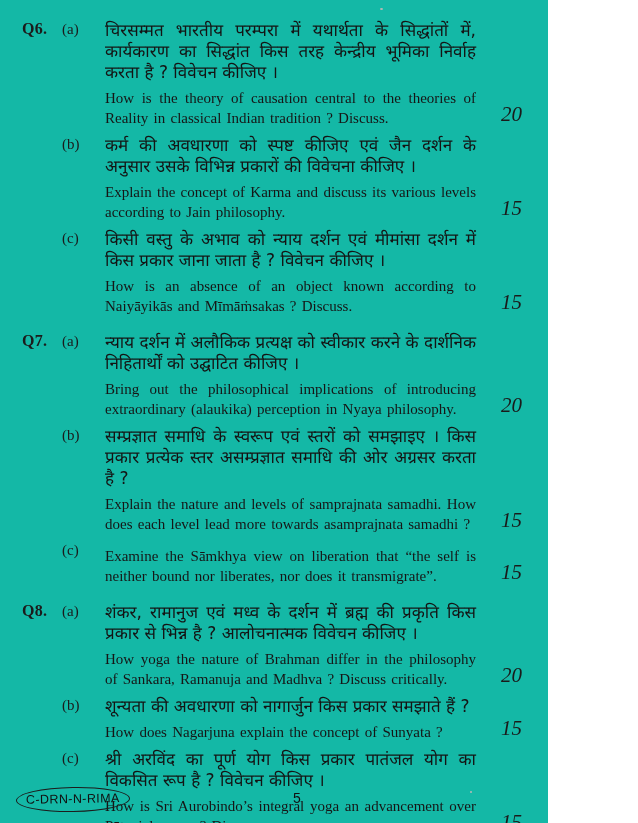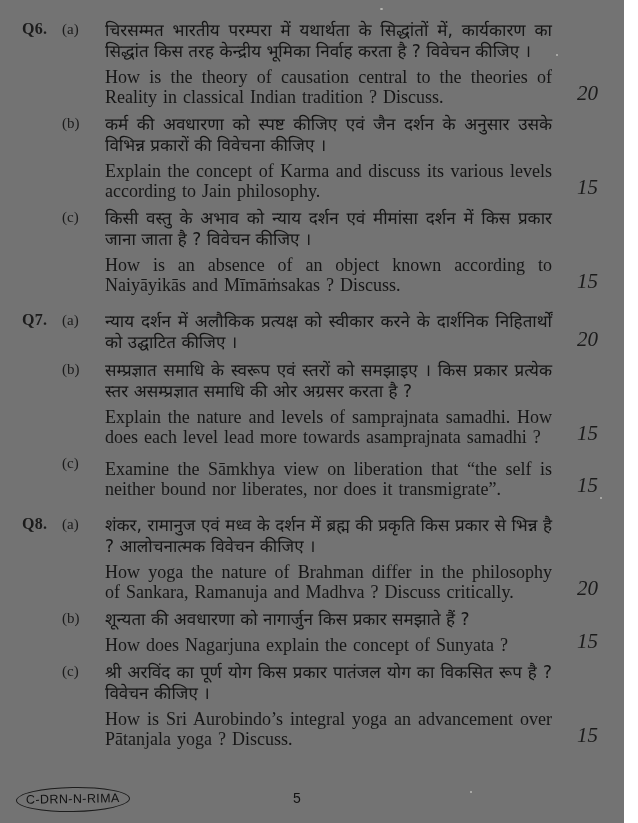--- a/index.html
+++ b/index.html
@@ -2,23 +2,23 @@
 <html><head>
 <meta charset="utf-8">
 <style>
   html, body {
     margin: 0;
     padding: 0;
     background: #ffffff;
   }
   .page {
     position: relative;
-    width: 624px;
+    width: 548px;
     height: 823px;
-    background: #737373;
+    background: #14b8a6;
     overflow: hidden;
     color: #1b1b1b;
     font-family: "Liberation Serif", serif;
   }
   .content {
     position: absolute;
     top: 20px;
     left: 22px;
     right: 26px;
   }
@@ -53,21 +53,21 @@
   }
   .hindi {
     font-family: "DejaVu Sans", "Liberation Sans", sans-serif;
     font-size: 17px;
     line-height: 21px;
     text-align: justify;
     color: #141414;
   }
   .english {
     font-family: "Liberation Serif", serif;
-    font-size: 18px;
+    font-size: 15px;
     line-height: 20px;
     text-align: justify;
     margin-top: 5px;
     word-spacing: 1.5px;
     color: #161616;
   }
   .marks {
     width: 46px;
     flex: 0 0 46px;
     text-align: right;
@@ -146,20 +146,21 @@
       </div>
     </div>
 
     <div class="question">
       <div class="qnum">Q7.</div>
       <div class="qparts">
         <div class="part">
           <div class="plabel">(a)</div>
           <div class="ptext">
             <div class="hindi">न्याय दर्शन में अलौकिक प्रत्यक्ष को स्वीकार करने के दार्शनिक निहितार्थों को उद्घाटित कीजिए ।</div>
+            <div class="english">Bring out the philosophical implications of introducing extraordinary (alaukika) perception in Nyaya philosophy.</div>
           </div>
           <div class="marks">20</div>
         </div>
         <div class="part">
           <div class="plabel">(b)</div>
           <div class="ptext">
             <div class="hindi">सम्प्रज्ञात समाधि के स्वरूप एवं स्तरों को समझाइए । किस प्रकार प्रत्येक स्तर असम्प्रज्ञात समाधि की ओर अग्रसर करता है ?</div>
             <div class="english">Explain the nature and levels of samprajnata samadhi. How does each level lead more towards asamprajnata samadhi ?</div>
           </div>
           <div class="marks">15</div>

